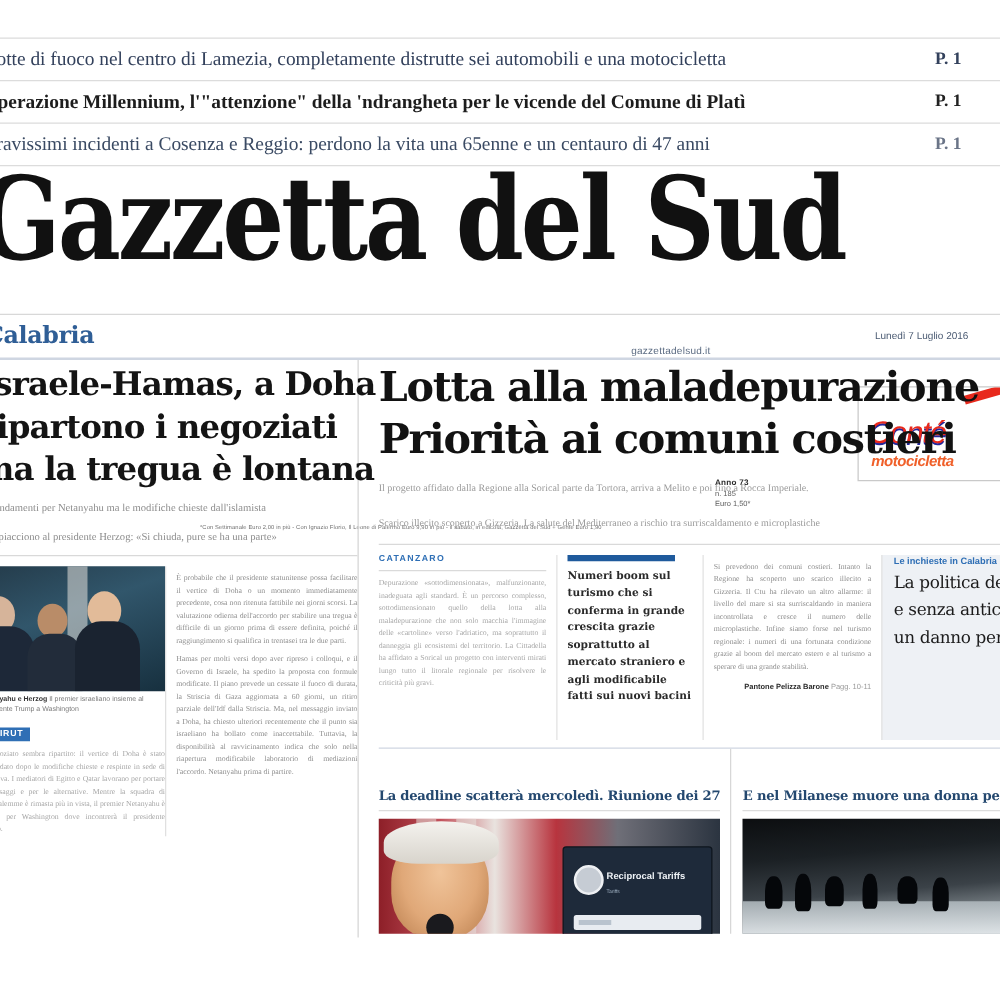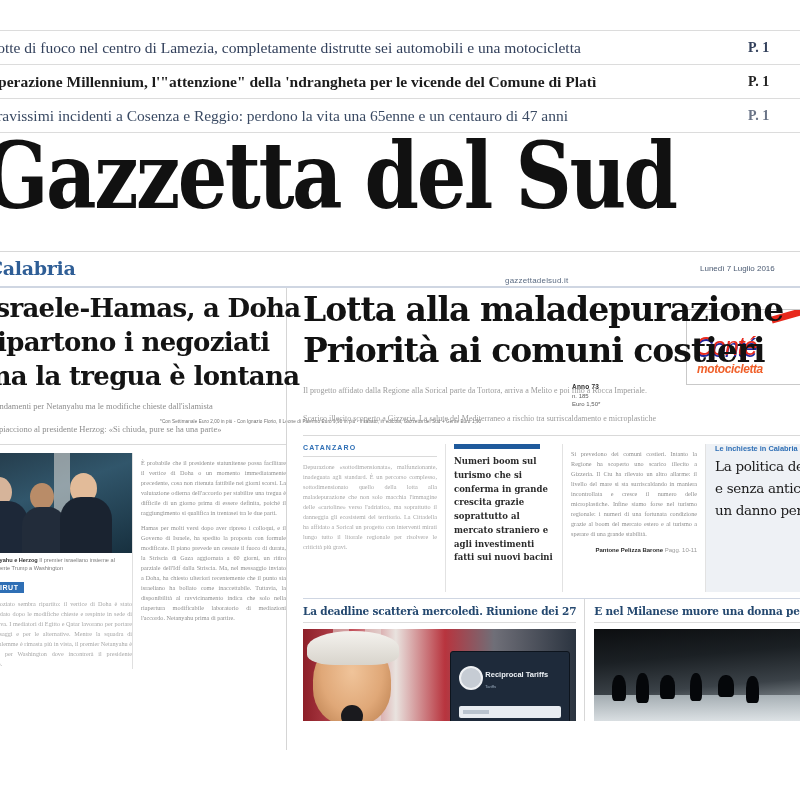--- a/index.html
+++ b/index.html
@@ -228,21 +228,21 @@
     margin-top:26px;text-align:right;
   }
 
   
   .bottom{display:flex;border-top:1px solid #cfd6e2;margin-top:6px;}
   .bt{flex:1;padding:6px 8px 0 0;}
   .bt.second{border-left:1px solid #d7d7d7;padding-left:9px;}
   .bt-head{
     font-family:"DejaVu Serif", serif;
     font-weight:bold;font-size:10.5px;color:#24486f;
-    white-space:nowrap;letter-spacing:-.2px;
+    white-space:nowrap;letter-spacing:-.2px;margin-top:26px;
   }
   .bt-rule{border-top:1px solid #dcdcdc;margin:5px 0 6px 0;}
   .bt-photo{width:100%;height:92px;overflow:hidden;position:relative;}
 
   .trump-photo{background:linear-gradient(90deg,#8d1f28 0%,#c2505a 18%,#e9e3df 34%,#b8343e 52%,#6f6f78 70%,#2b3440 100%);}
   .storm-photo{background:linear-gradient(175deg,#0c0e10 0%,#1b2024 30%,#3b4248 58%,#8f979c 82%,#c7ced2 100%);}
 
   .tariff-card{
     position:absolute;right:6px;bottom:-4px;width:118px;height:72px;
     background:#1e2a3a;border-radius:3px;border:1px solid #0d141d;
@@ -378,21 +378,21 @@
 
       <div class="right-grid">
         <div class="rg1">
           <div class="sect-label">CATANZARO</div>
           <div class="sect-rule"></div>
           <div class="bodytext">Depurazione «sottodimensionata», malfunzionante, inadeguata agli standard. È un percorso complesso, sottodimensionato quello della lotta alla maladepurazione che non solo macchia l'immagine delle «cartoline» verso l'adriatico, ma soprattutto il danneggia gli ecosistemi del territorio. La Cittadella ha affidato a Sorical un progetto con interventi mirati lungo tutto il litorale regionale per risolvere le criticità più gravi.</div>
         </div>
 
         <div class="rg2">
           <div class="quotebar"></div>
-          <div class="quote">Numeri boom sul turismo che si conferma in grande crescita grazie soprattutto al mercato straniero e agli investimenti fatti sui nuovi bacini</div>
+          <div class="quote">Numeri boom sul turismo che si conferma in grande crescita grazie soprattutto al mercato straniero e agli modificabile fatti sui nuovi bacini</div>
         </div>
 
         <div class="rg3">
           <div class="bodytext dark">Si prevedono dei comuni costieri. Intanto la Regione ha scoperto uno scarico illecito a Gizzeria. Il Ctu ha rilevato un altro allarme: il livello del mare si sta surriscaldando in maniera incontrollata e cresce il numero delle microplastiche. Infine siamo forse nel turismo regionale: i numeri di una fortunata condizione grazie al boom del mercato estero e al turismo a sperare di una grande stabilità.</div>
           <div class="byline">
             <b>Pantone Pelizza Barone</b>
             <span>Pagg. 10-11</span>
           </div>
         </div>
 

